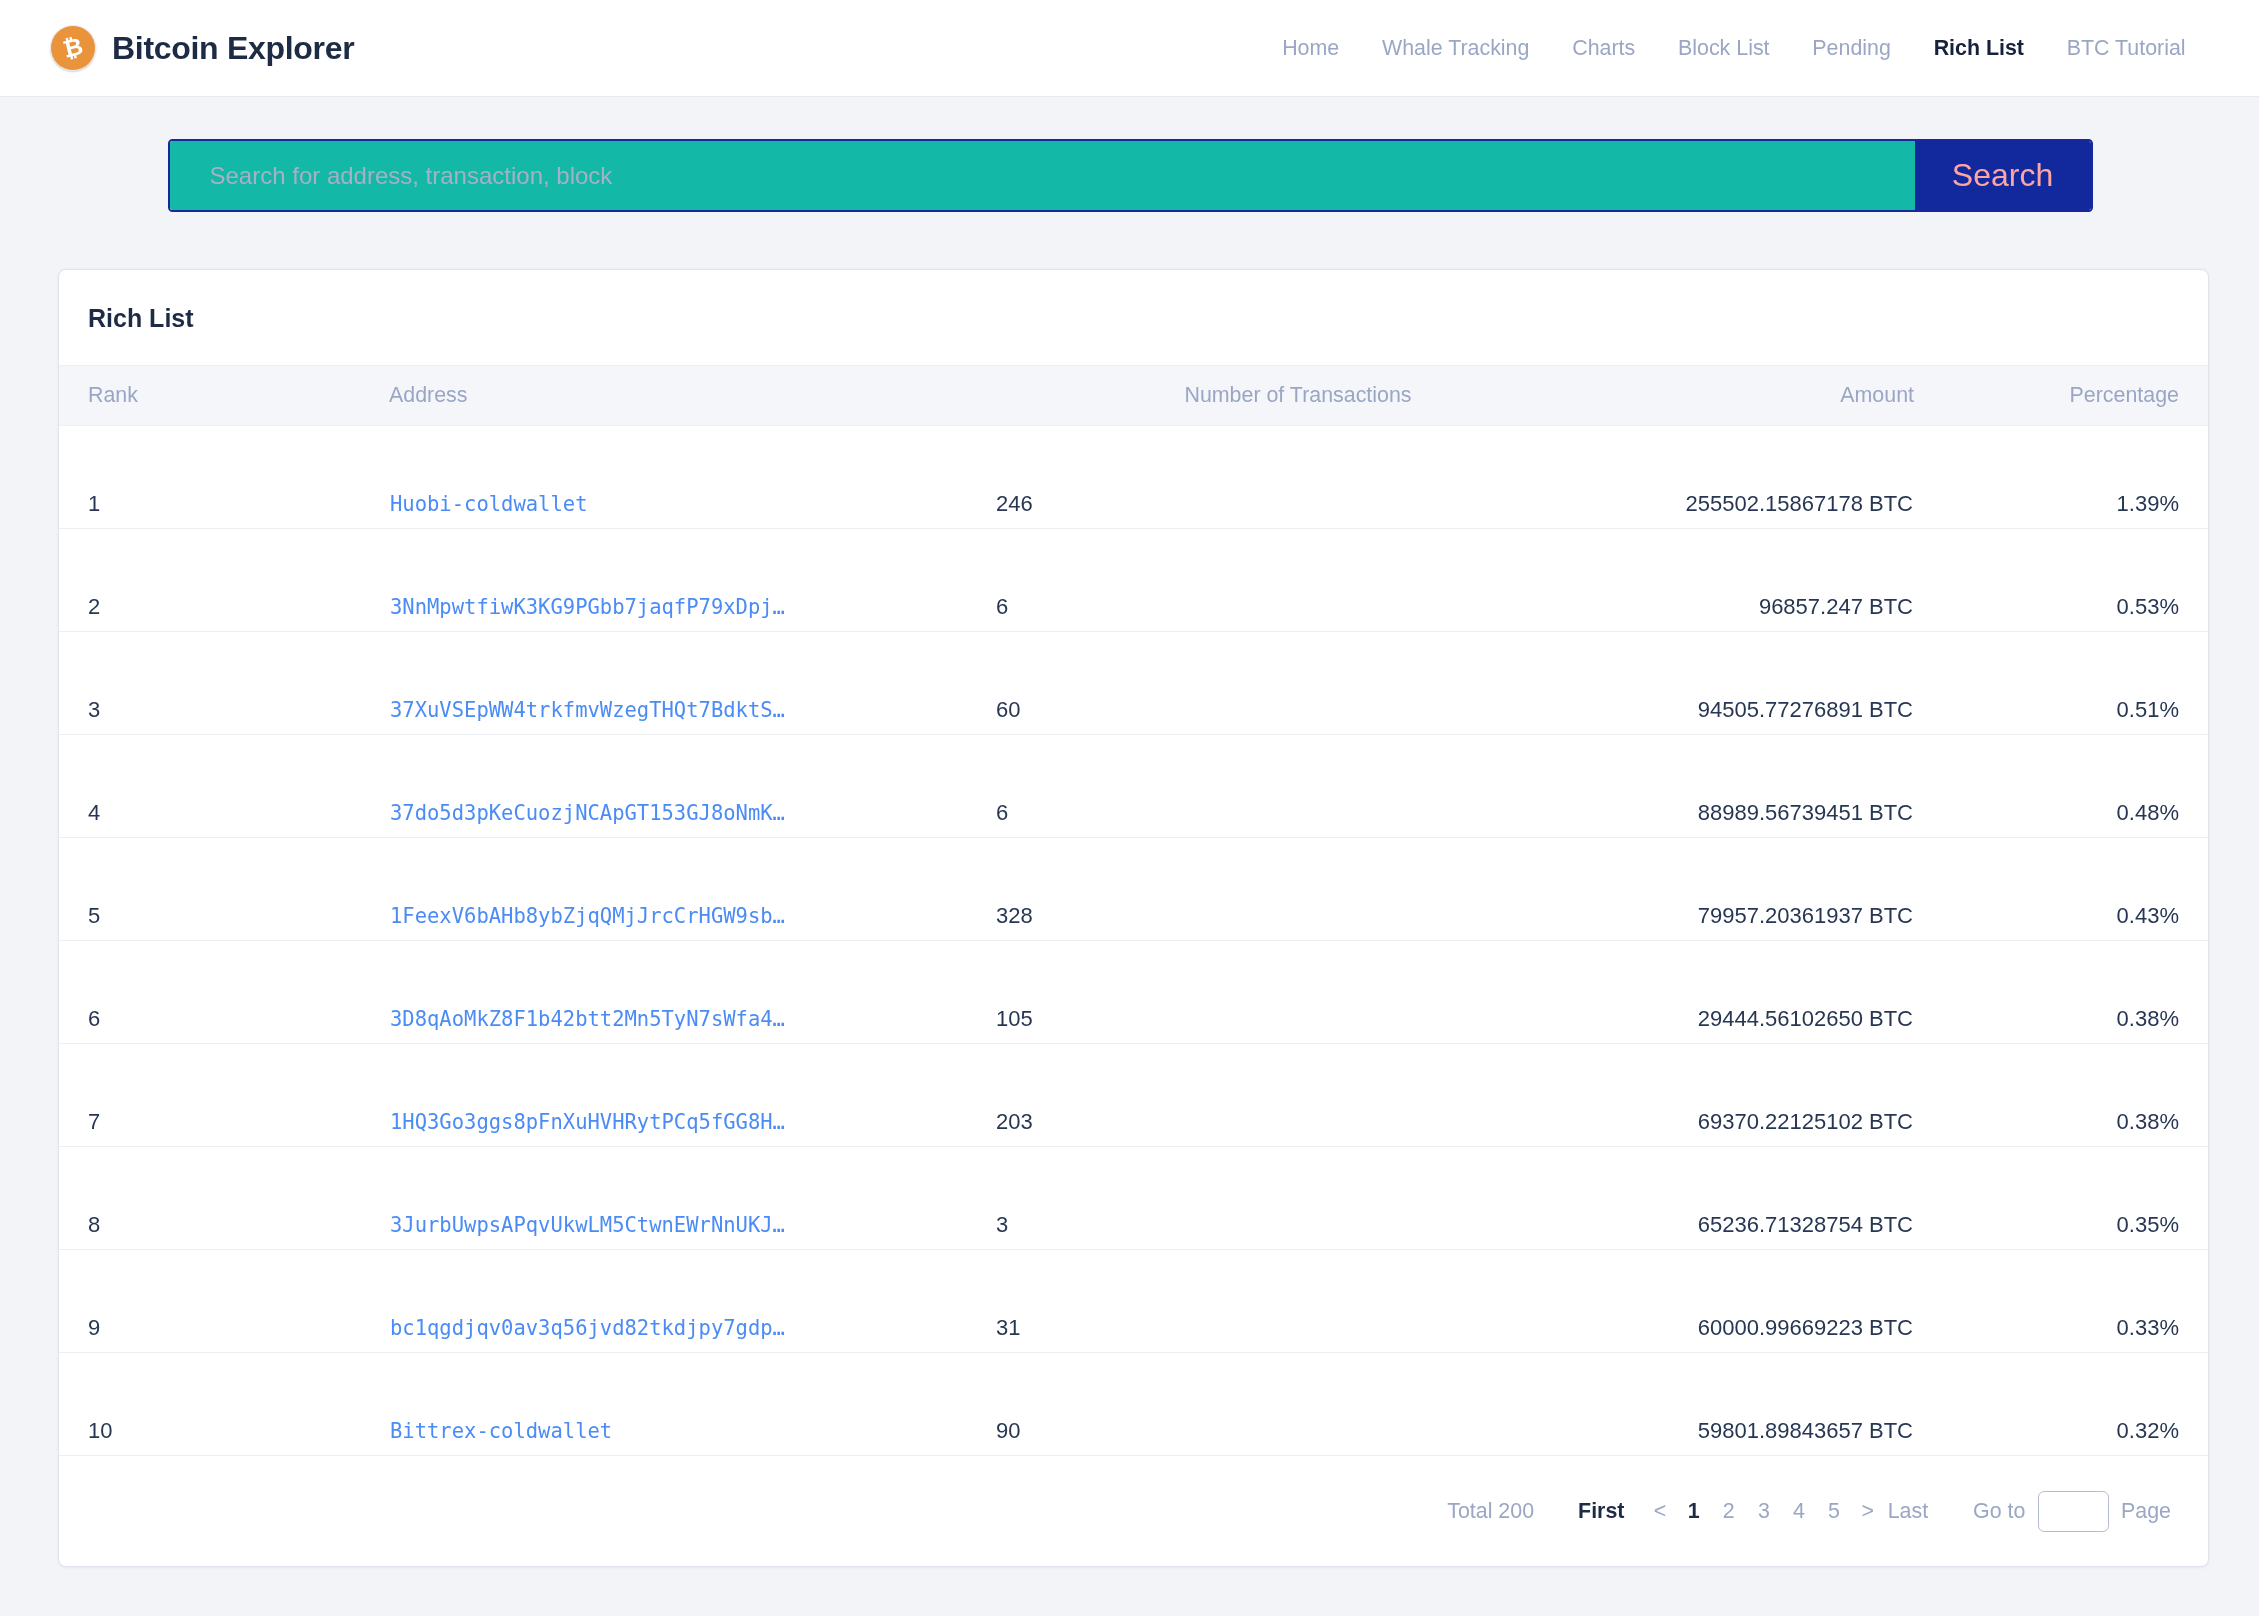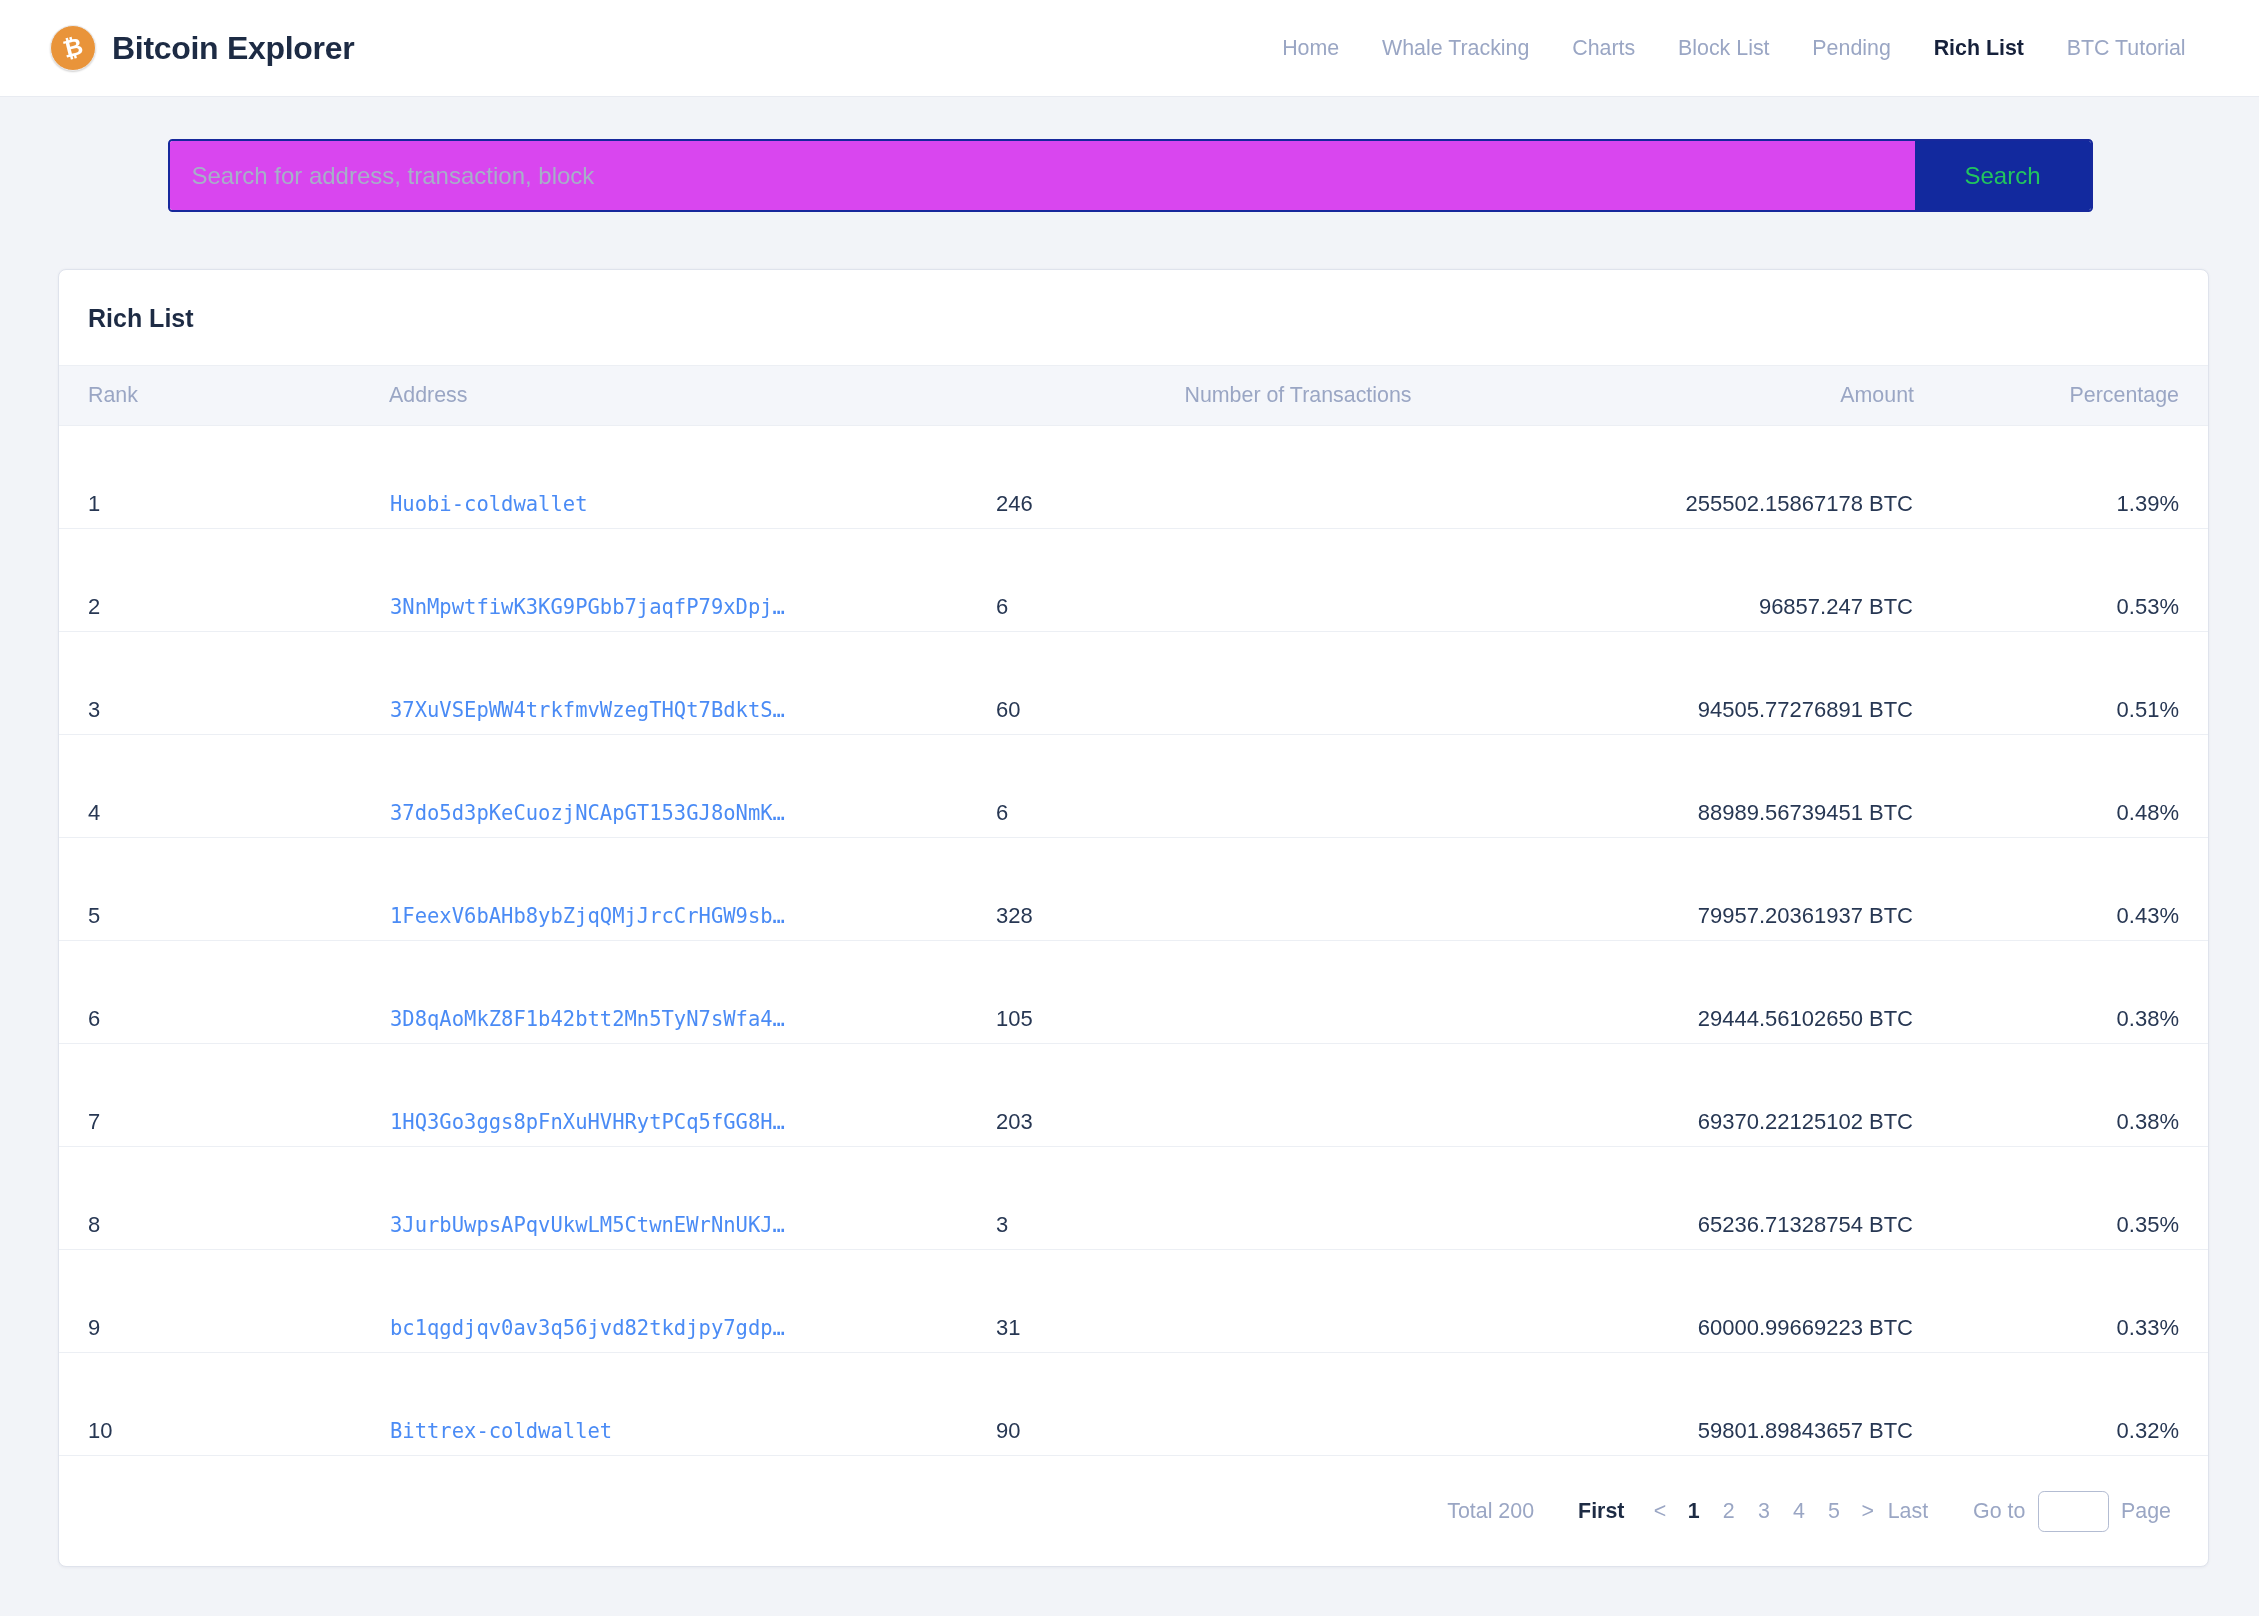--- a/index.html
+++ b/index.html
@@ -77,30 +77,30 @@
     border-right: 8px solid transparent;
     border-top: 9.8px solid #1d2b44;
   }
   .search-input {
     flex: 1;
     border: none;
     outline: none;
     font-size: 24px;
     font-family: "Liberation Sans", sans-serif;
     color: #22304d;
-    padding: 0 22px;
-    background: #d946ef;
+    padding: 0 40px;
+    background: #14b8a6;
   }
   .search-input::placeholder { color: #a6b0c8; }
   .search-btn {
     width: 176px;
     background: #12299e;
-    color: #22c55e;
+    color: #fca5a5;
     border: none;
-    font-size: 24px;
+    font-size: 32px;
     font-family: "Liberation Sans", sans-serif;
     cursor: pointer;
   }
 
   
   .card {
     margin: 57px 51px 0 58px;
     background: #fff;
     border: 0.9px solid #dfe3ec;
     border-radius: 8px;

